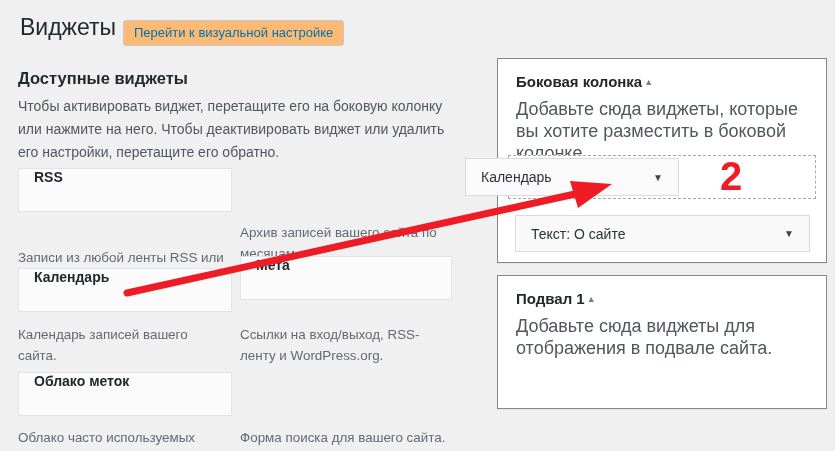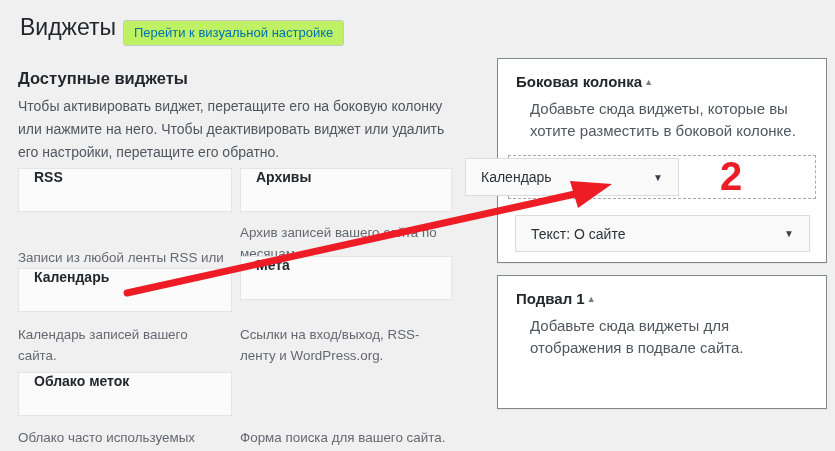--- a/index.html
+++ b/index.html
@@ -13,21 +13,21 @@
   .canvas { position:relative; width:835px; height:451px; overflow:hidden; }
 
   
   .page-title {
     position:absolute; left:20px; top:13px;
     font-size:23px; font-weight:400; color:#23282d; line-height:29px;
   }
   .page-title-action {
     position:absolute; left:123px; top:20px;
     display:inline-block; padding:4px 10px 5px;
-    background:#bef264; border:1px solid #c6c9cc; border-radius:3px;
+    background:#fdba74; border:1px solid #c6c9cc; border-radius:3px;
     font-size:13px; color:#0073aa; text-decoration:none; cursor:pointer;
     line-height:15px;
   }
 
   
   .avail-heading {
     position:absolute; left:18px; top:69px;
     font-size:16.5px; font-weight:700; color:#23282d;
   }
   .avail-desc {
@@ -55,22 +55,22 @@
   .panel-head {
     position:relative; padding:14px 18px 0 18px;
     display:flex; align-items:center; justify-content:flex-start;
   }
   .panel-title { font-size:15px; font-weight:700; color:#23282d; }
   .toggle {
     font-size:9px; color:#787c82; cursor:pointer; line-height:12px;
     padding:2px;
   }
   .panel-desc {
-    padding:8px 18px 0 32px;
-    font-size:15px; line-height:22px; color:#50575e;
+    padding:8px 18px 0 18px;
+    font-size:18px; line-height:22px; color:#50575e;
   }
 
   
   .dropzone {
     position:absolute; left:508px; top:155px; width:308px; height:44px;
     border:1px dashed #a7aaad; background:#ffffff;
   }
   .step2 {
     position:absolute; left:703px; top:153px; width:56px; height:46px;
     font-size:40px; line-height:46px; font-weight:700; color:#ee1c25;
@@ -103,23 +103,20 @@
 <div class="canvas">
 
   <h1 class="page-title">Виджеты</h1>
   <a class="page-title-action">Перейти к визуальной настройке</a>
 
   <h2 class="avail-heading">Доступные виджеты</h2>
   <p class="avail-desc">Чтобы активировать виджет, перетащите его на боковую колонку или нажмите на него. Чтобы деактивировать виджет или удалить его настройки, перетащите его обратно.</p>
 
   <div class="wbox" style="left:18px; top:168px; width:214px;">
     <span class="wname">RSS</span>
-  </div>
-  <div class="wbox" style="left:240px; top:168px; width:212px;">
-    <span class="wname">Архивы</span>
   </div>
   <div class="wdesc" style="left:18px; top:204px;margin-top:43px;">Записи из любой ленты RSS или Atom.</div>
   <div class="wdesc" style="left:240px; top:222px;">Архив записей вашего сайта по месяцам.</div>
 
   <div class="wbox" style="left:18px; top:268px; width:214px;">
     <span class="wname">Календарь</span>
   </div>
   <div class="wbox" style="left:240px; top:256px; width:212px;">
     <span class="wname">Мета</span>
   </div>

